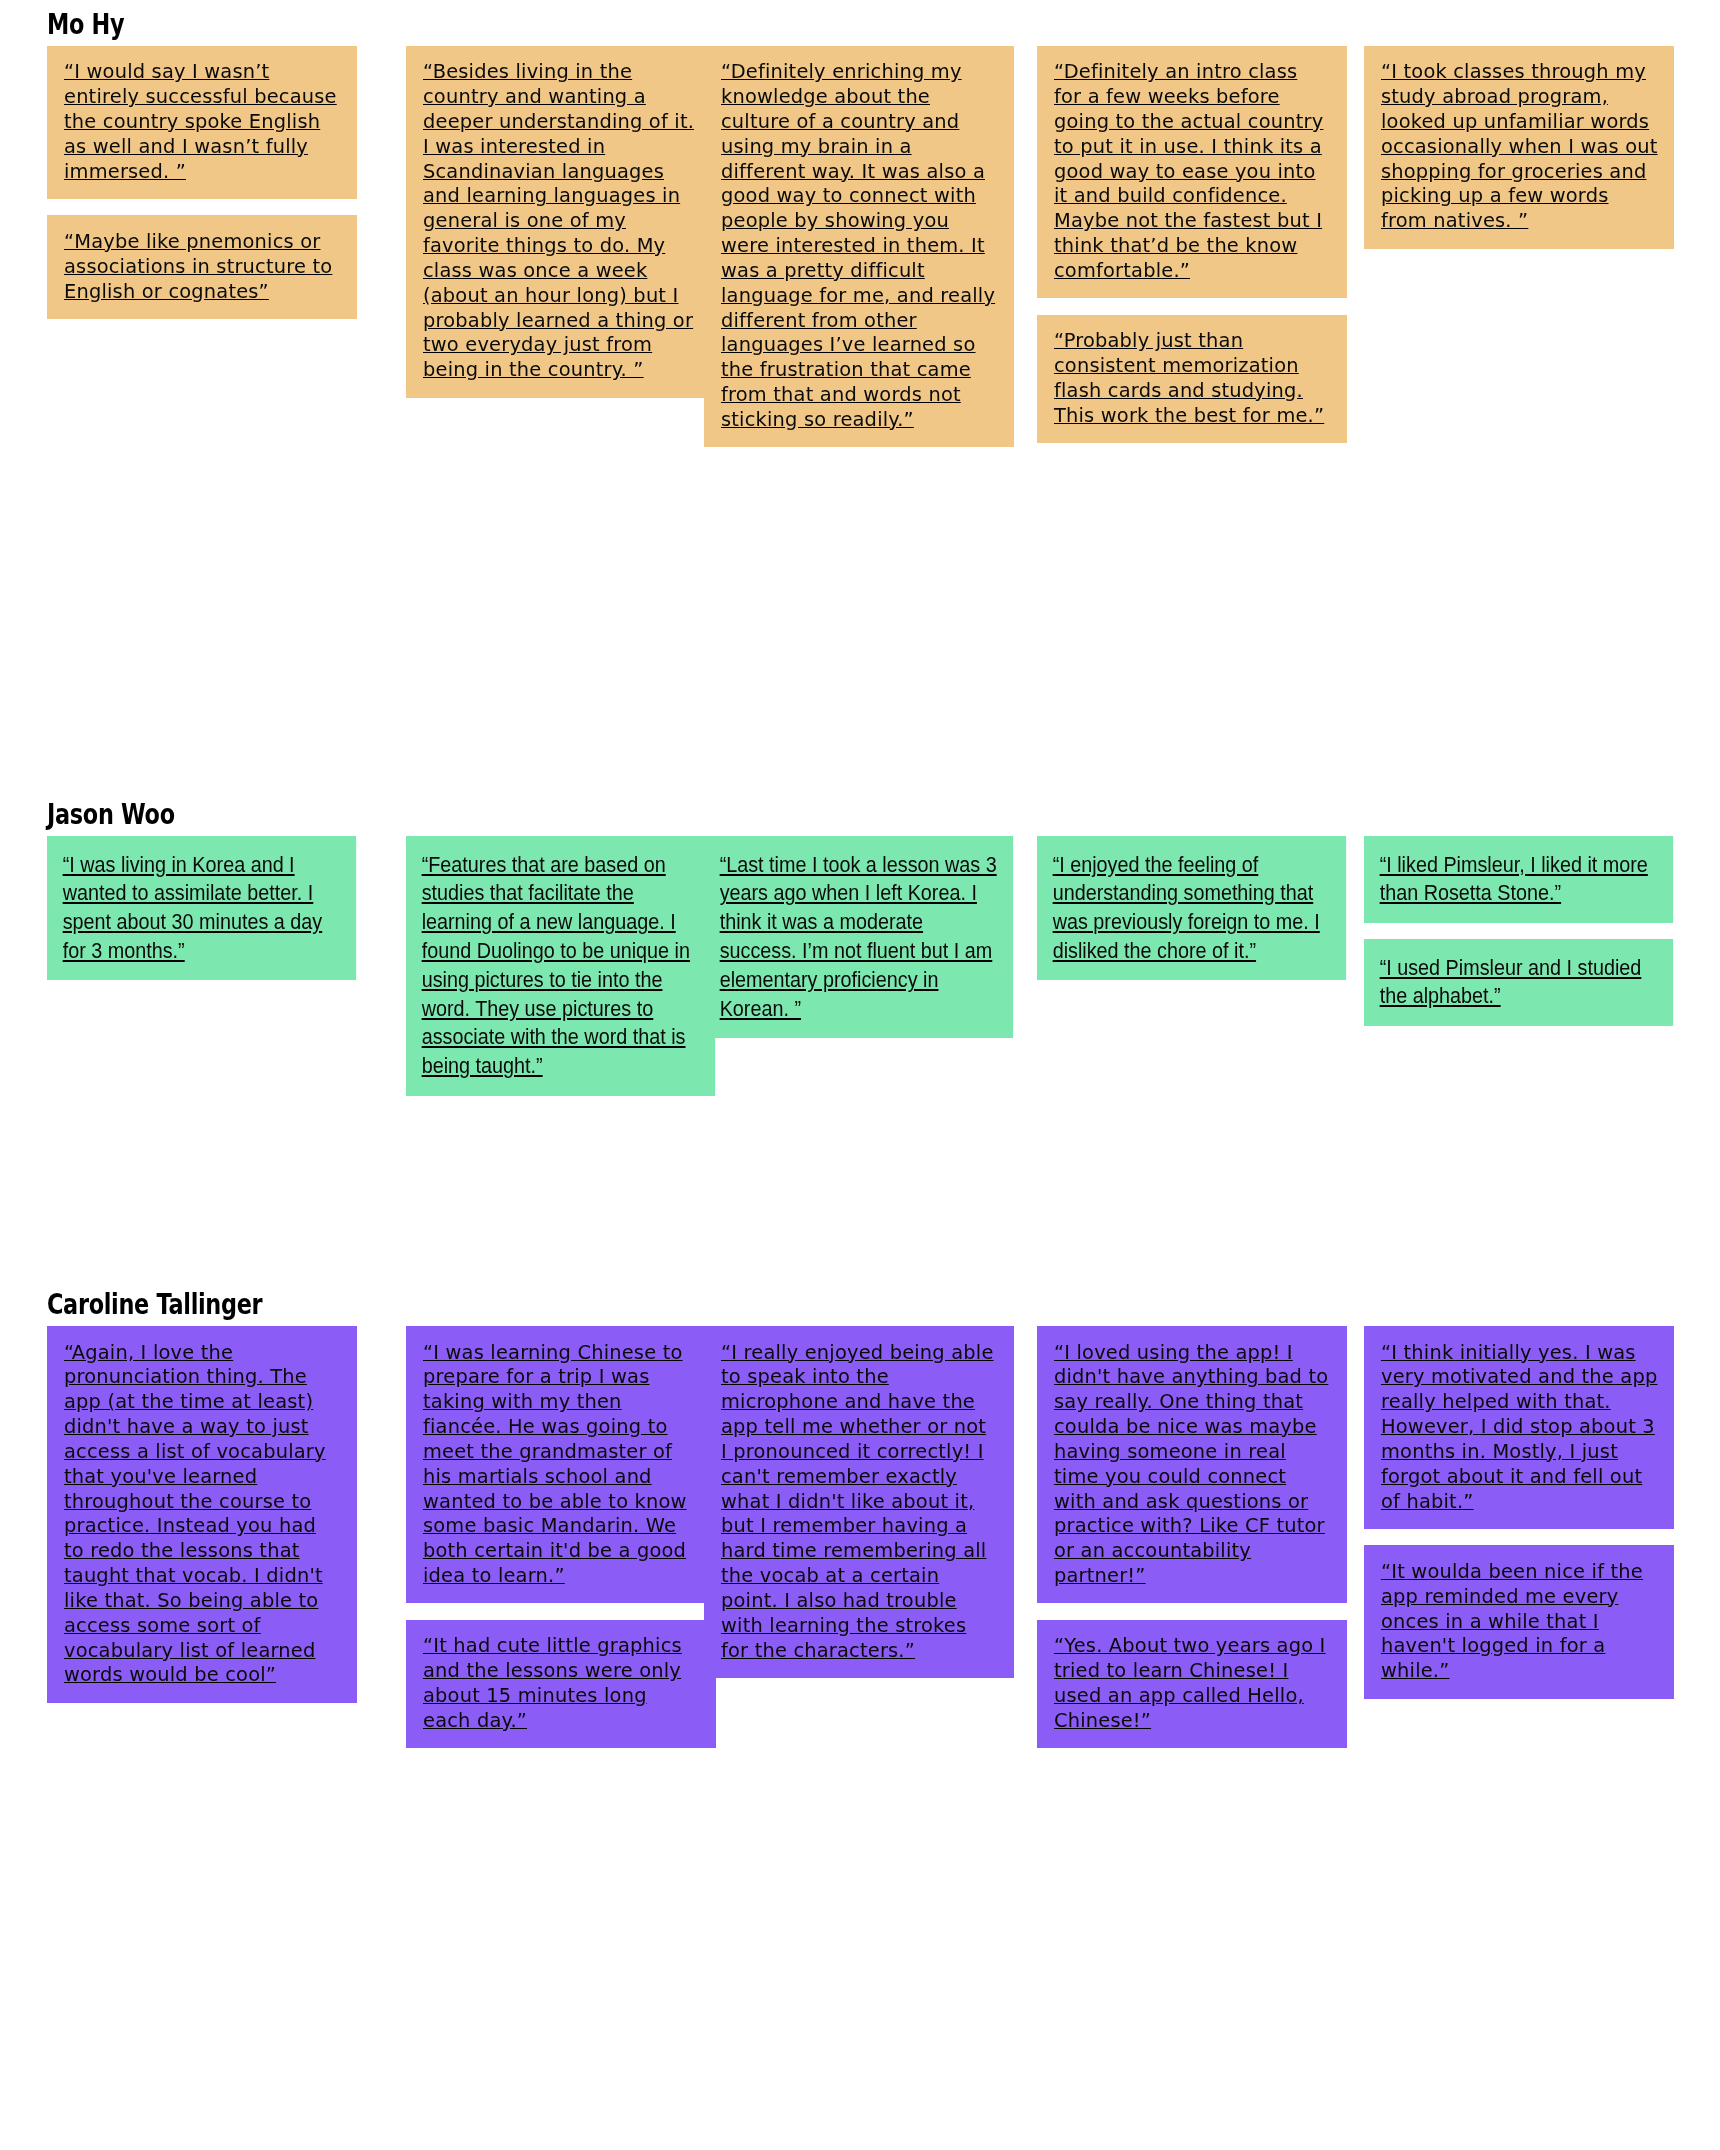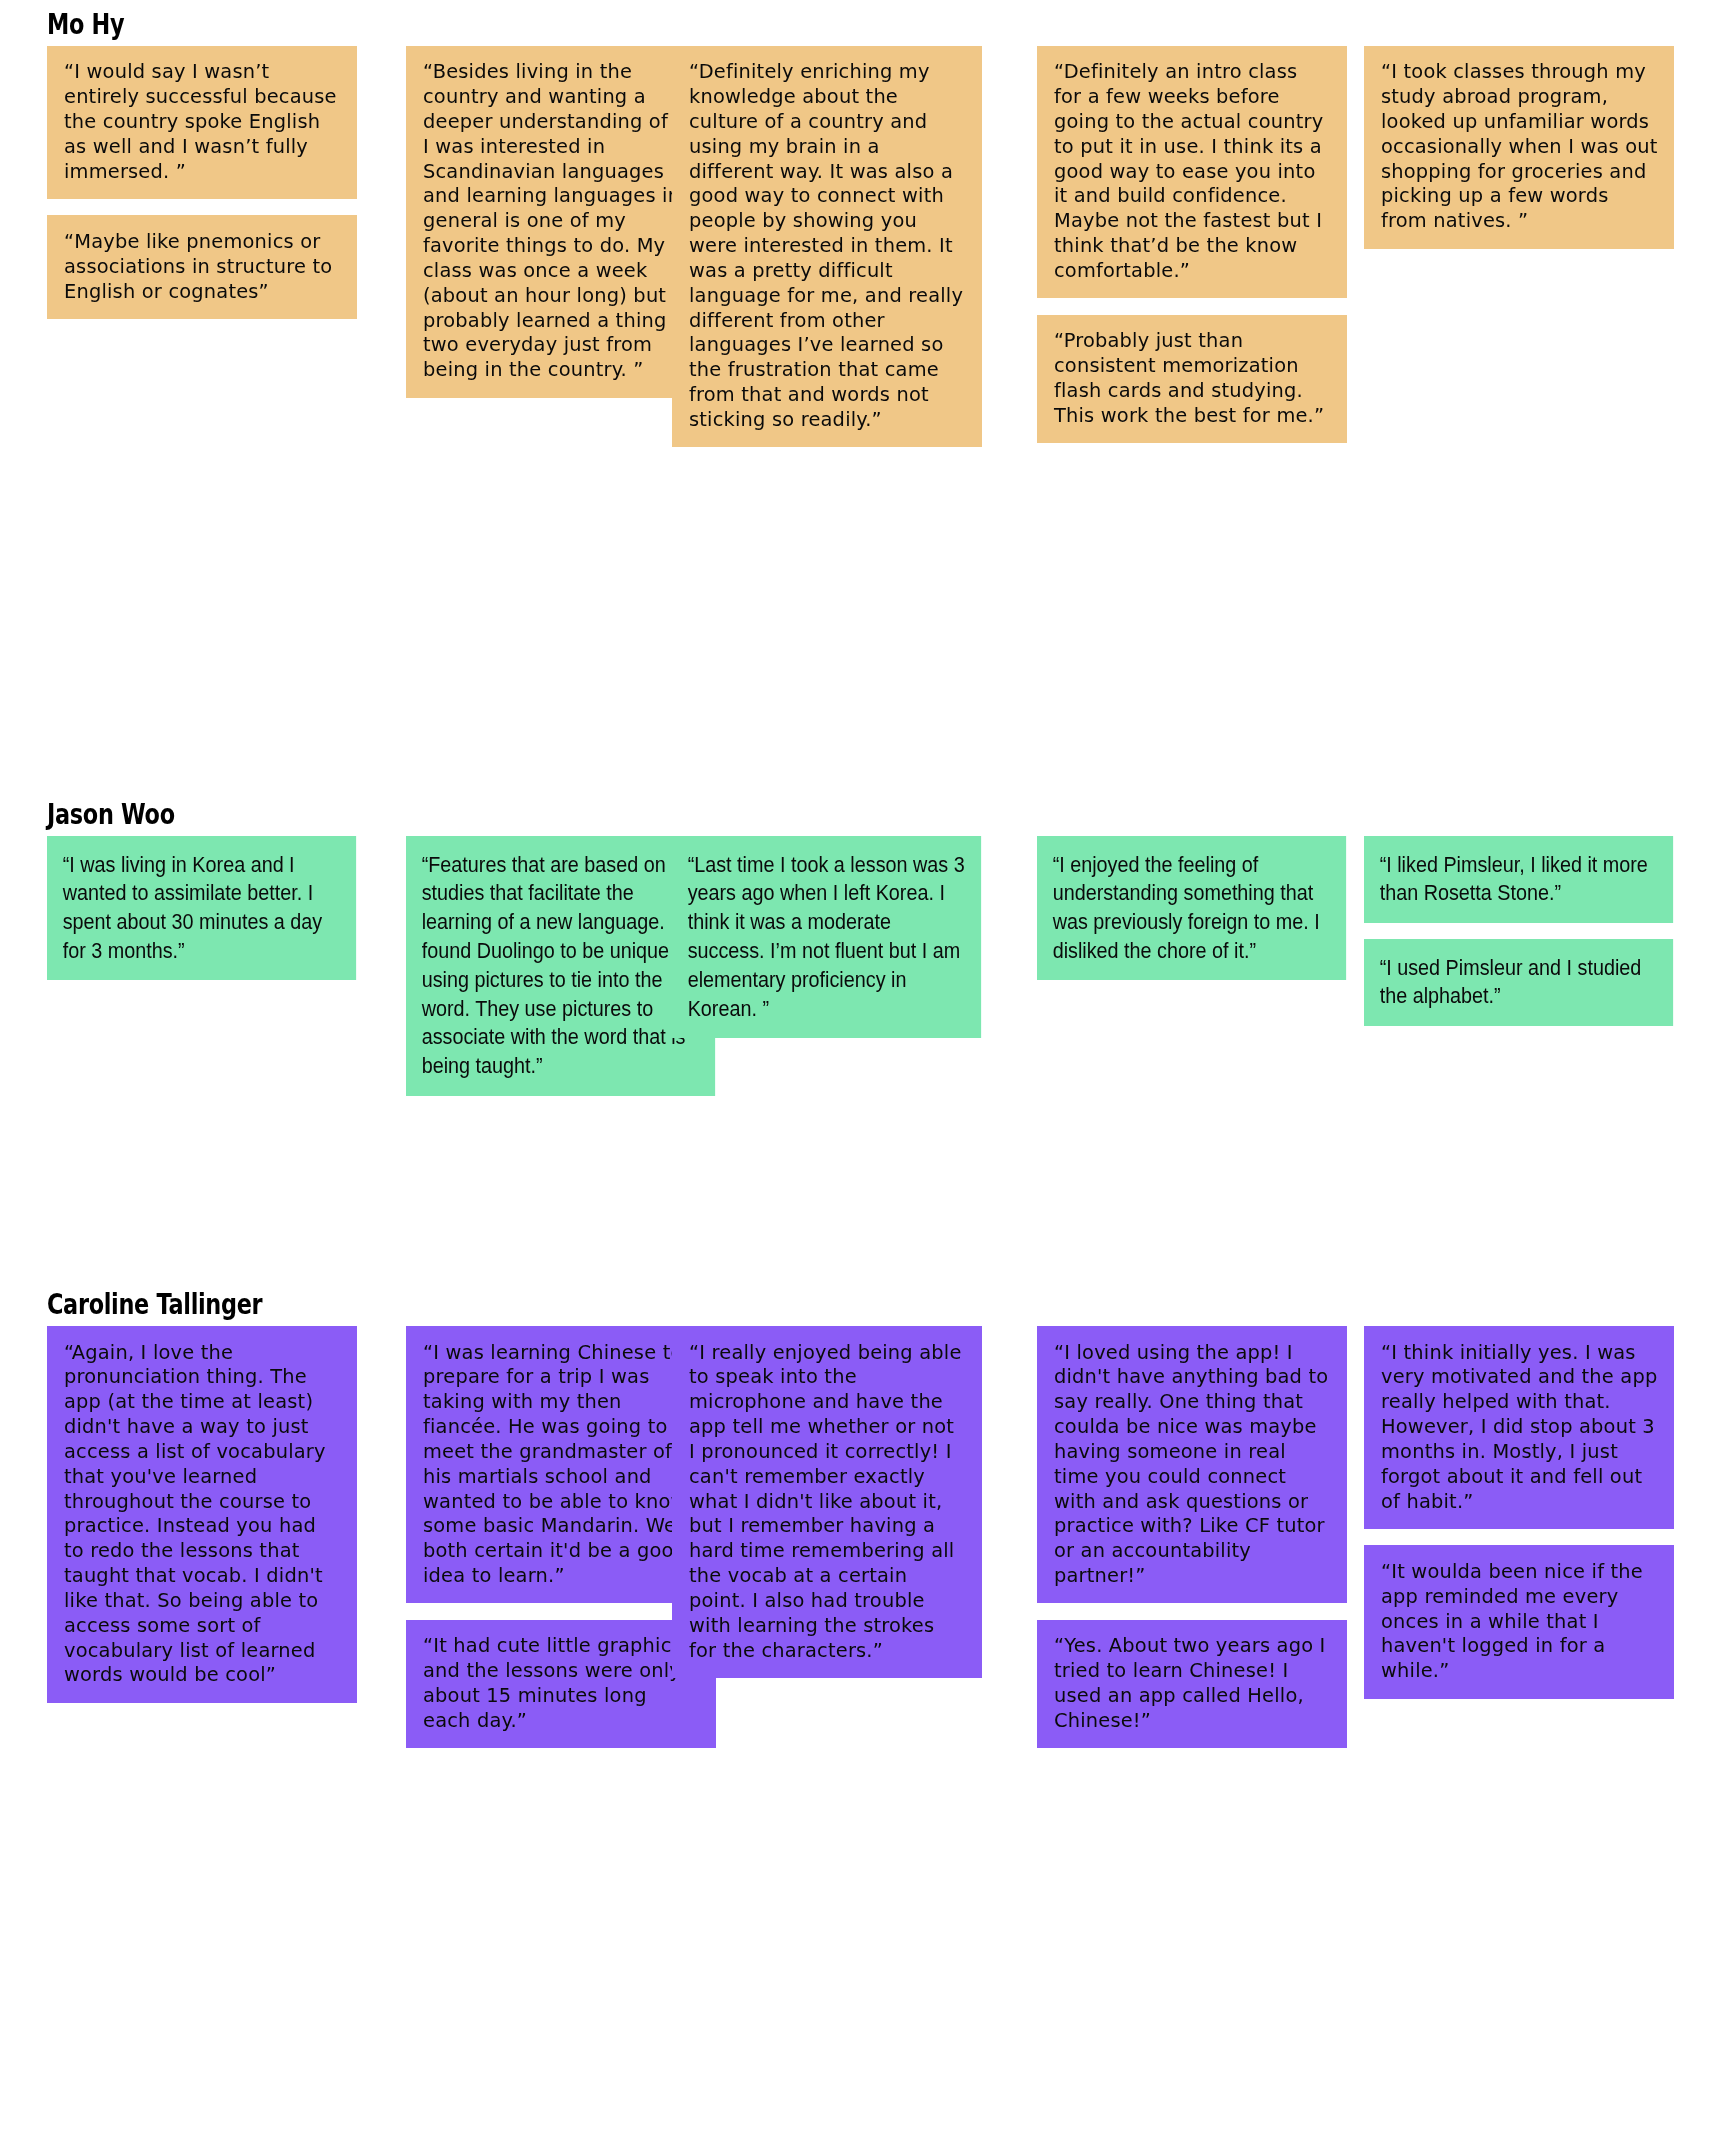--- a/index.html
+++ b/index.html
@@ -44,24 +44,25 @@
   .columns {
     position: absolute;
     left: 0;
     width: 1721px;
   }
 
   .column {
     position: absolute;
     top: 0;
     width: 310px;
+    text-decoration: underline;
   }
   .col-0 { left: 47px; }
   .col-1 { left: 374px; padding-left: 32px; }
-  .col-2 { left: 672px; }
+  .col-2 { left: 704px; }
   .col-3 { left: 1037px; }
   .col-4 { left: 1364px; }
 
   
   .note {
     box-sizing: border-box;
     width: 310px;
     margin-bottom: 16.3px;
     padding: 14.6px 16.3px 14.6px 17px;
     color: #0a0a0a;

